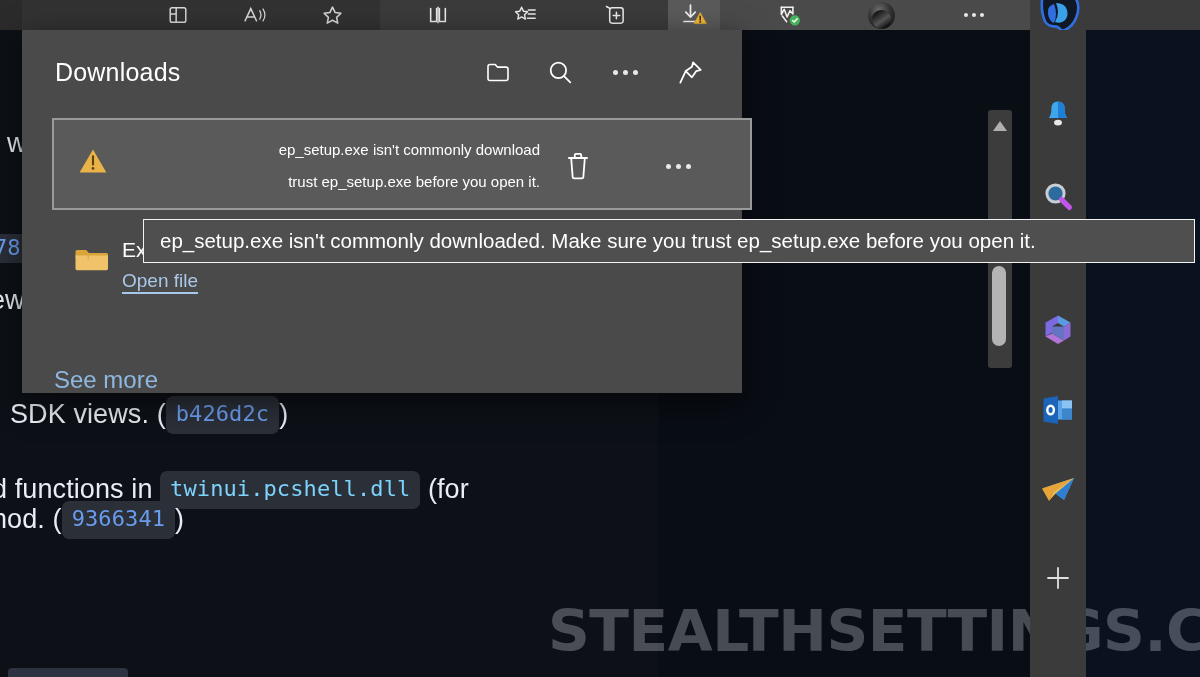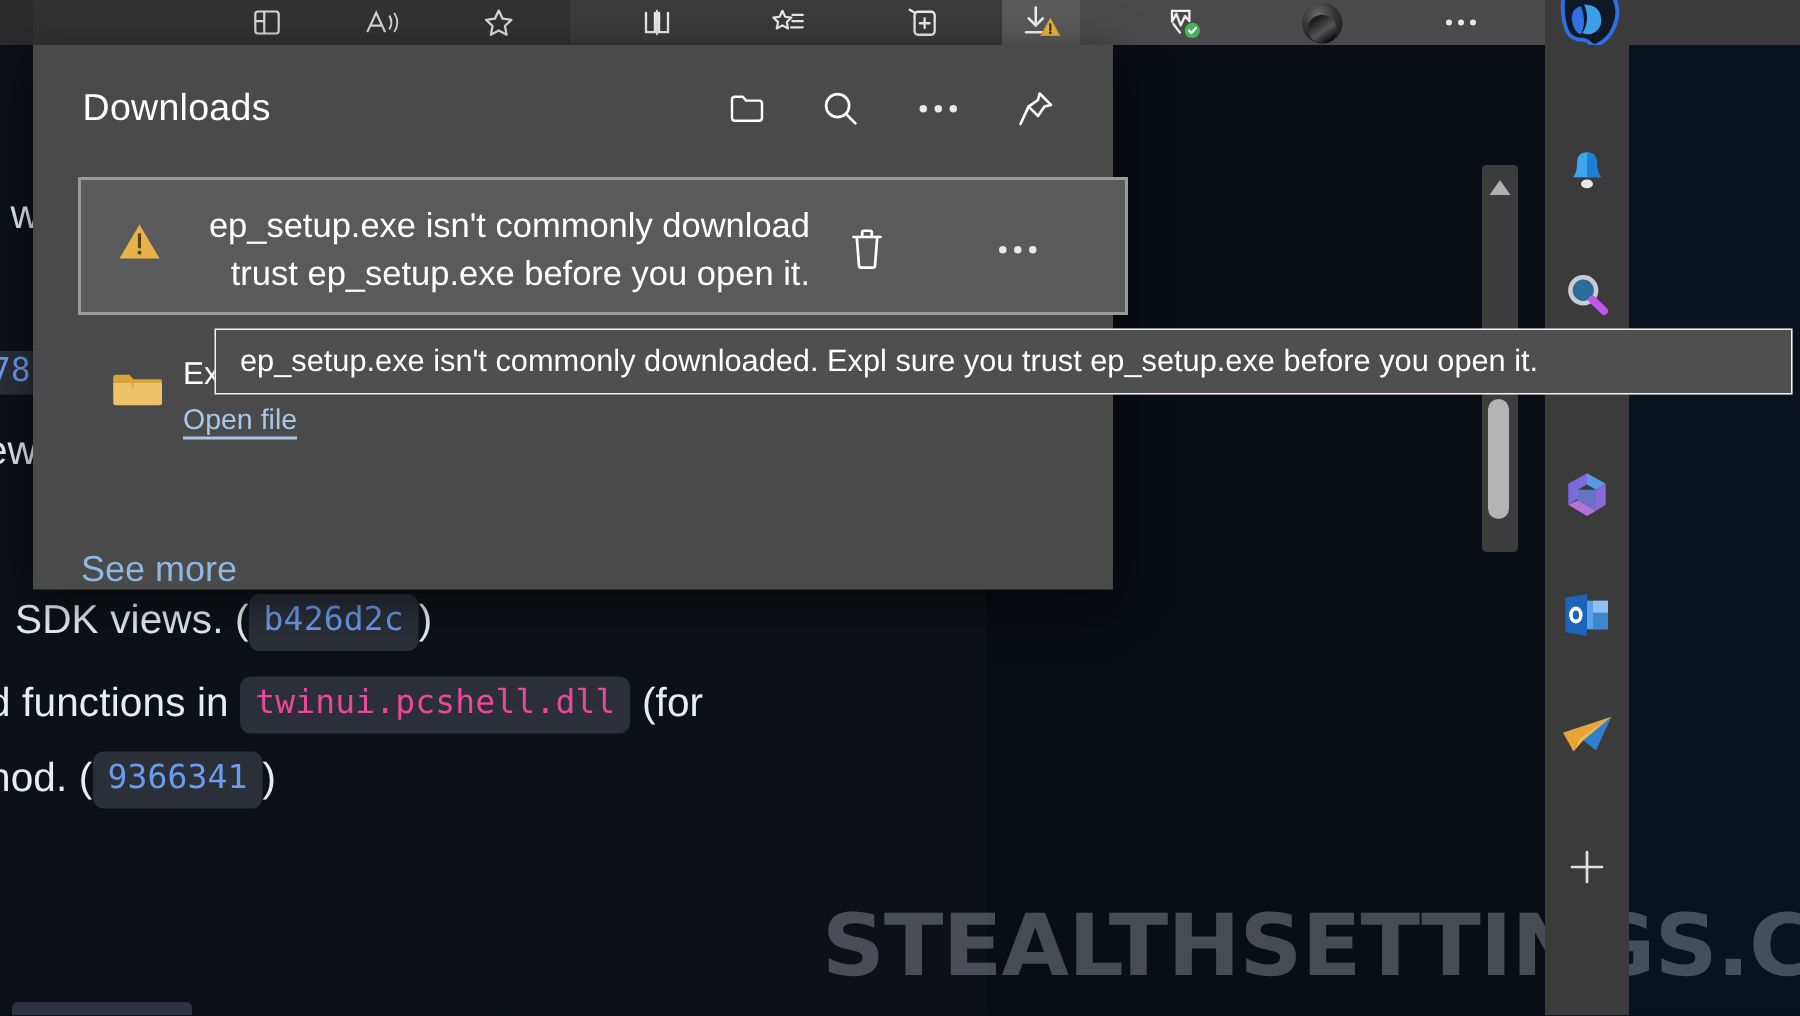--- a/index.html
+++ b/index.html
@@ -40,21 +40,21 @@
   .code-chip{
     display:inline-block;
     background:#2a2f38;
     border-radius:7px;
     padding:1px 10px 3px 10px;
     font-family:"DejaVu Sans Mono","Liberation Mono",monospace;
     font-size:22px;
     color:#6a9ced;
     vertical-align:2px;
   }
-  .code-chip.plain{ color:#ec4899; }
+  .code-chip.plain{ color:#7dd3fc;margin-top:20px; }
 
   
   .edge-text{
     position:absolute; color:#e6edf3; font-size:27px; white-space:nowrap;
   }
   .edge-chip{
     position:absolute;
     background:#2a2f38;
     border-radius:7px;
     padding:1px 10px 3px 10px;
@@ -140,21 +140,21 @@
   }
 
   #dl-item-1{
     position:absolute; left:30px; top:88px; width:700px; height:92px;
     background:#5a5a5a;
     border:2px solid #9a9a9a;
   }
   #dl-warn-icon{ position:absolute; left:24px; top:27px; }
   #dl-text-1{
     position:absolute; left:66px; top:14px; width:420px;
-    color:#ffffff; font-size:23px; line-height:32px;
+    color:#ffffff; font-size:15px; line-height:32px;
     overflow:hidden; white-space:nowrap;
   }
   #dl-text-1 .l2{ display:block; }
   #dl-del-btn{
     position:absolute; left:500px; top:22px; width:48px; height:48px;
     display:flex; align-items:center; justify-content:center;
   }
   #dl-more-btn{
     position:absolute; left:600px; top:22px; width:48px; height:48px;
     display:flex; align-items:center; justify-content:center;
@@ -416,21 +416,21 @@
       </svg>
     </div>
     <div id="dl-name-2">Expl</div>
     <div id="dl-openfile">Open file</div>
   </div>
 
   <div id="see-more">See more</div>
 </div>
 
 <div id="tooltip">
-  <span>ep_setup.exe isn't commonly downloaded. Expl sure you trust ep_setup.exe before you open it.</span>
+  <span>ep_setup.exe isn't commonly downloaded. Make sure you trust ep_setup.exe before you open it.</span>
 </div>
 
 <div id="sidebar">
 
   <div class="sb-btn" style="top:56px;">
     <svg width="34" height="34" viewBox="0 0 34 34">
       <path d="M17 4.5 q6.6 0 6.6 7.2 q0 6.2 2.6 9.4 H7.8 q2.6-3.2 2.6-9.4 q0-7.2 6.6-7.2 Z" fill="#3ea6ef"></path>
       <path d="M17 4.5 q6.6 0 6.6 7.2 q0 6.2 2.6 9.4 H17 Z" fill="#1f7fd4"></path>
       <ellipse cx="17" cy="25.6" rx="4" ry="2.9" fill="#e8e8e8"></ellipse>
     </svg>

